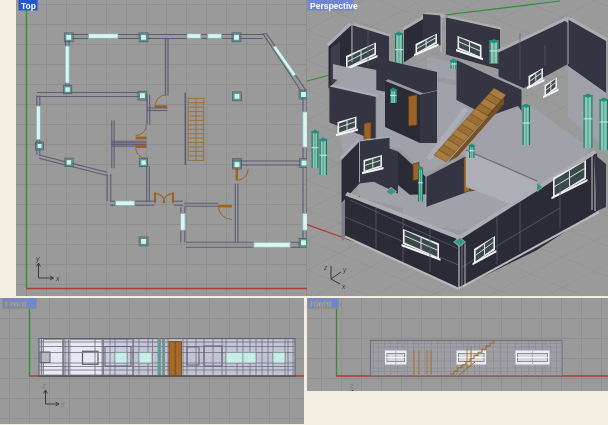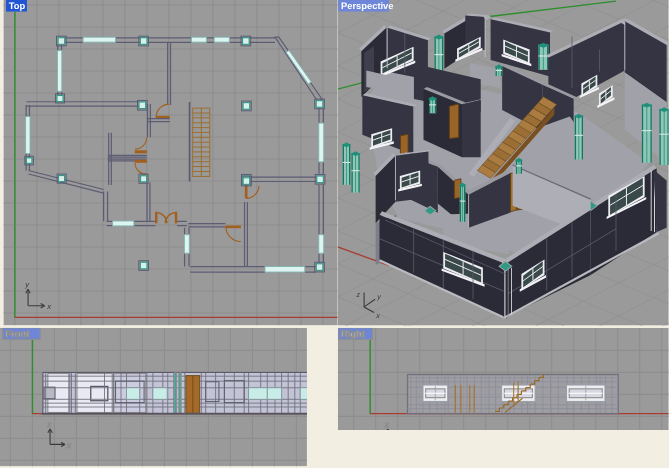--- a/index.html
+++ b/index.html
@@ -1,18 +1,18 @@
 <!DOCTYPE html>
 <html><head><meta charset="utf-8"><style>
 *{margin:0;padding:0}
 body{width:608px;height:425px;overflow:hidden;background:#f2efe2;font-family:"Liberation Sans",sans-serif}
 .vp{position:absolute;overflow:hidden}
 </style></head><body>
 
-<div class="vp" style="left:3px;top:0;width:336px;height:296px"><svg width="304" height="296" viewBox="0 0 304 296" xmlns="http://www.w3.org/2000/svg">
+<div class="vp" style="left:16px;top:0;width:336px;height:296px"><svg width="304" height="296" viewBox="0 0 304 296" xmlns="http://www.w3.org/2000/svg">
 <rect width="304" height="296" fill="#9a9a9a"></rect>
 
 <g stroke="#8e8e8e" stroke-width="1">
         <line x1="10.5" y1="0" x2="10.5" y2="296"></line>
         <line x1="30.5" y1="0" x2="30.5" y2="296"></line>
         <line x1="50.5" y1="0" x2="50.5" y2="296"></line>
         <line x1="70.5" y1="0" x2="70.5" y2="296"></line>
         <line x1="90.5" y1="0" x2="90.5" y2="296"></line>
         <line x1="110.5" y1="0" x2="110.5" y2="296"></line>
         <line x1="130.5" y1="0" x2="130.5" y2="296"></line>
@@ -623,21 +623,21 @@
         <line x1="24" y1="279" x2="33" y2="284"></line>
       </g>
 <text x="17" y="270" font-size="6.5" fill="#3a3a3a" font-style="italic">z</text>
 <text x="36" y="272" font-size="6.5" fill="#3a3a3a" font-style="italic">y</text>
 <text x="35" y="289" font-size="6.5" fill="#3a3a3a" font-style="italic">x</text>
 
 <rect x="0.5" y="0" width="46" height="10.5" fill="#6e86d8"></rect>
 <text x="3" y="8.5" font-size="8.5" font-weight="bold" fill="#ffffff">Perspective</text>
 </svg></div>
 
-<div class="vp" style="left:0;top:298px;width:279px;height:126px"><svg width="304" height="126" viewBox="0 0 304 126" xmlns="http://www.w3.org/2000/svg">
+<div class="vp" style="left:0;top:298px;width:304px;height:126px"><svg width="304" height="126" viewBox="0 0 304 126" xmlns="http://www.w3.org/2000/svg">
 <rect width="304" height="126" fill="#9a9a9a"></rect>
 
 <g stroke="#8e8e8e" stroke-width="1">
         <line x1="9.5" y1="0" x2="9.5" y2="127"></line>
         <line x1="29.5" y1="0" x2="29.5" y2="127"></line>
         <line x1="49.5" y1="0" x2="49.5" y2="127"></line>
         <line x1="69.5" y1="0" x2="69.5" y2="127"></line>
         <line x1="89.5" y1="0" x2="89.5" y2="127"></line>
         <line x1="109.5" y1="0" x2="109.5" y2="127"></line>
         <line x1="129.5" y1="0" x2="129.5" y2="127"></line>

